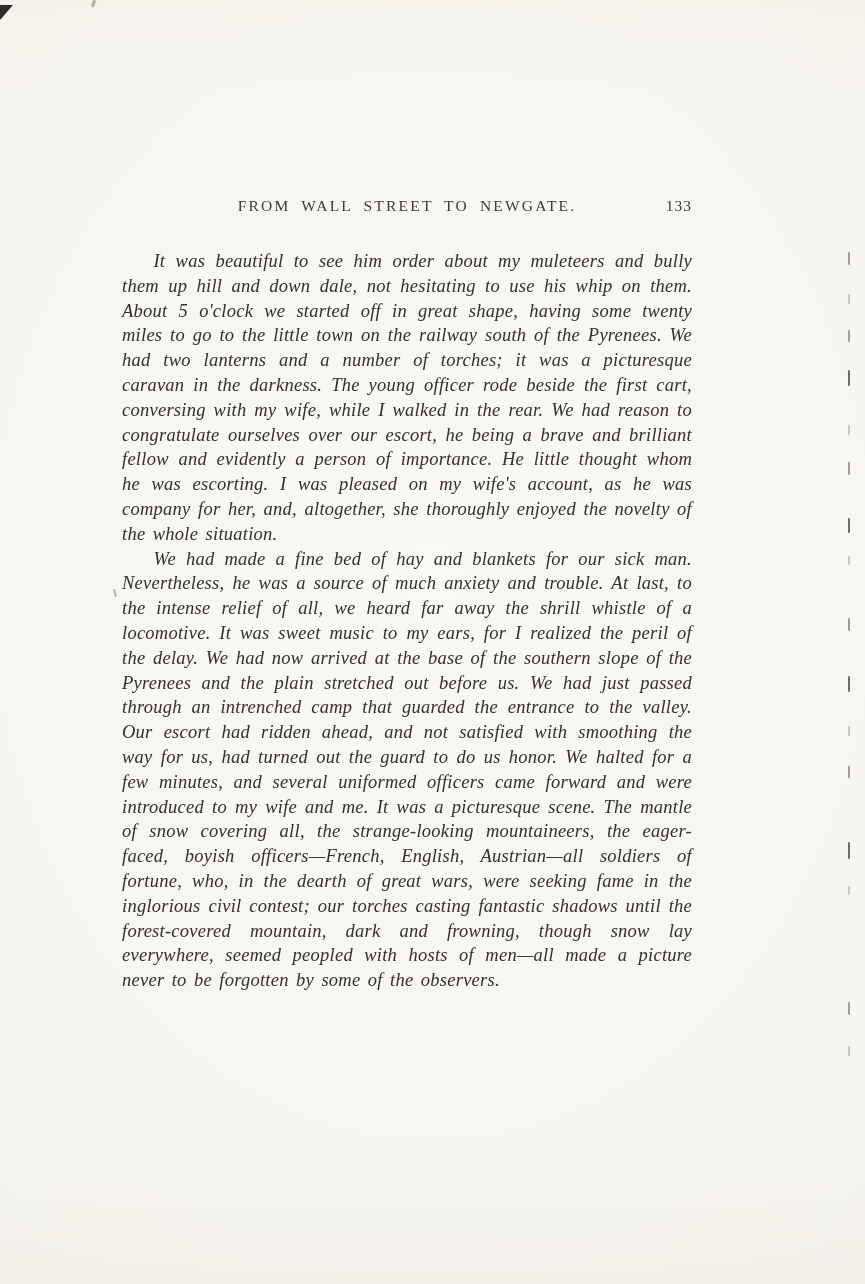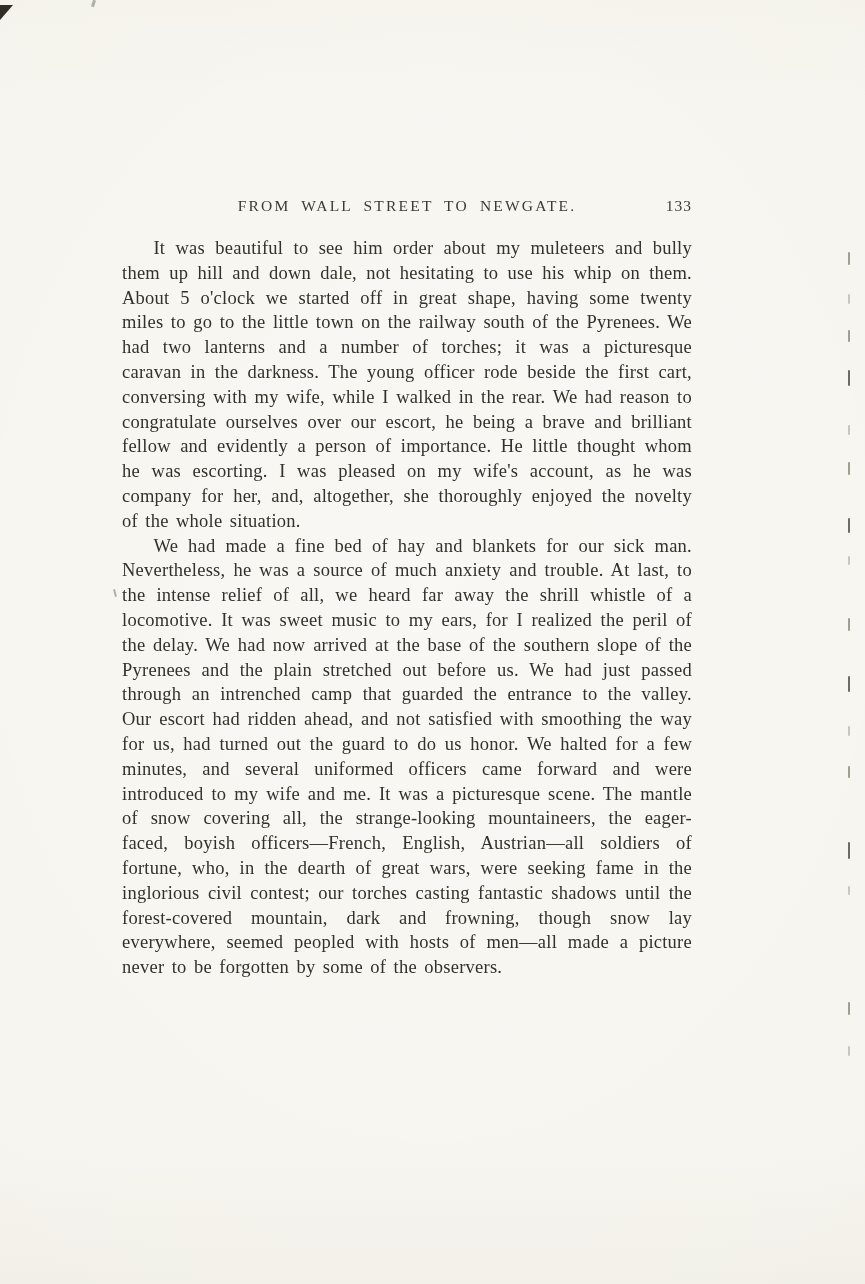--- a/index.html
+++ b/index.html
@@ -47,21 +47,21 @@
   }
   .page-inner {
     position: absolute;
     left: 122px;
     top: 197px;
     width: 570px;
   }
   .running-head {
     position: relative;
     height: 22px;
-    margin-bottom: 17px;
+    margin-bottom: 30px;
   }
   .head-title {
     position: absolute;
     left: 50%;
     transform: translateX(-50%);
     white-space: nowrap;
     font-size: 15.5px;
     letter-spacing: 2.2px;
     word-spacing: 5px;
     color: #3d3a31;
@@ -76,20 +76,21 @@
   }
   .body-text p {
     margin: 0;
     text-align: justify;
     text-indent: 1.7em;
     font-size: 18.5px;
     line-height: 24.8px;
     letter-spacing: 0.25px;
     word-spacing: 2.5px;
     color: #34312a;
+    font-style: italic;
   }
   .edge-marks i {
     position: absolute;
     right: 15px;
     width: 2px;
     background: #84806f;
     opacity: 0.75;
     border-radius: 1px;
   }
   .edge-marks i.dark { background: #55524a; opacity: .85; }

